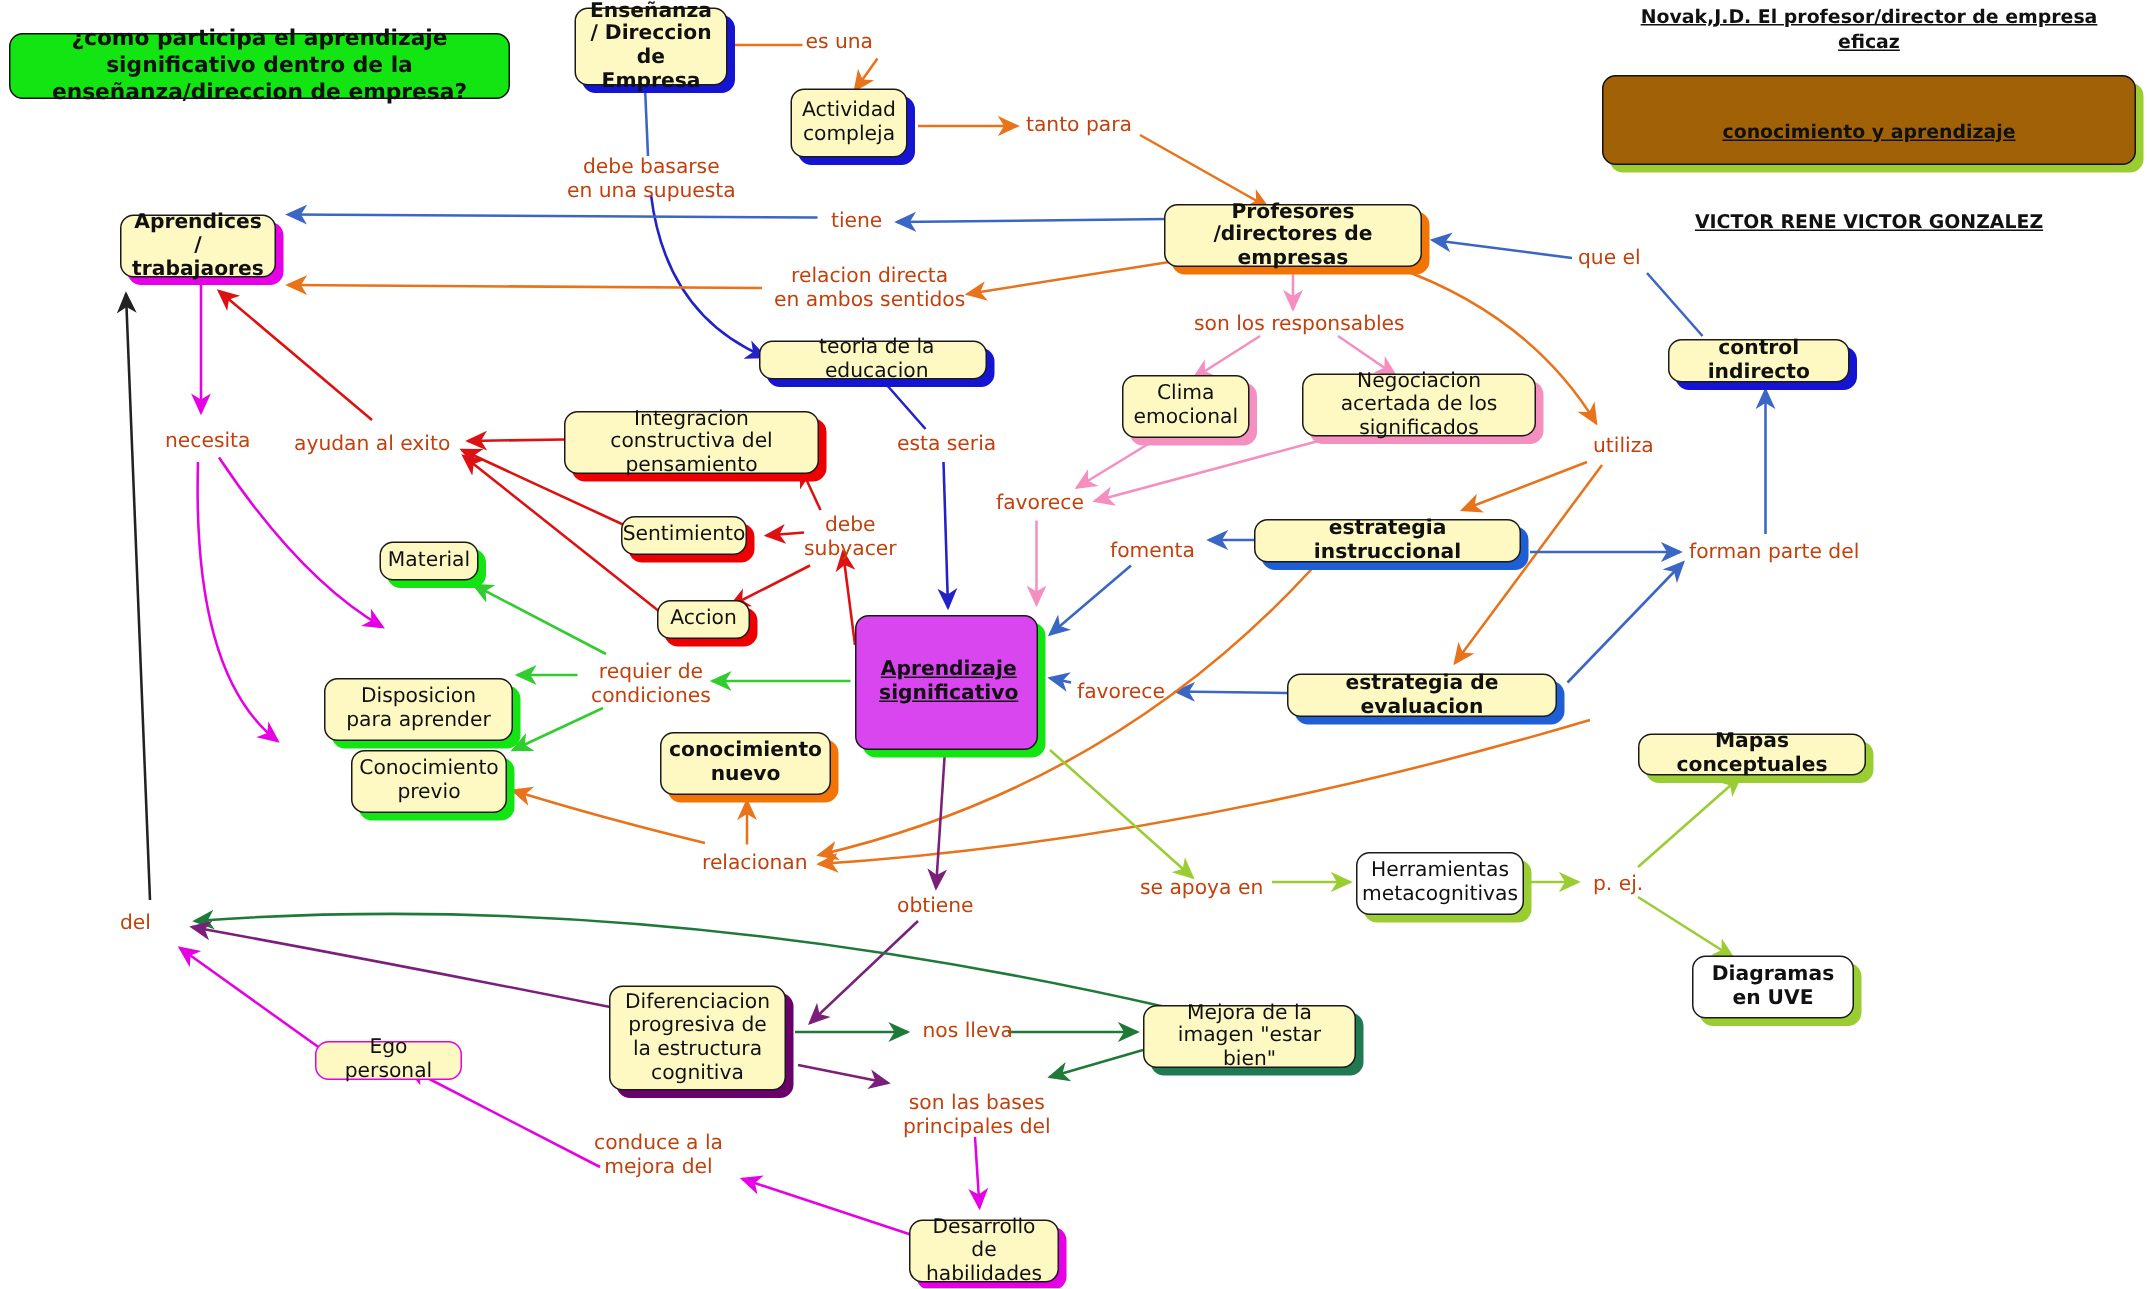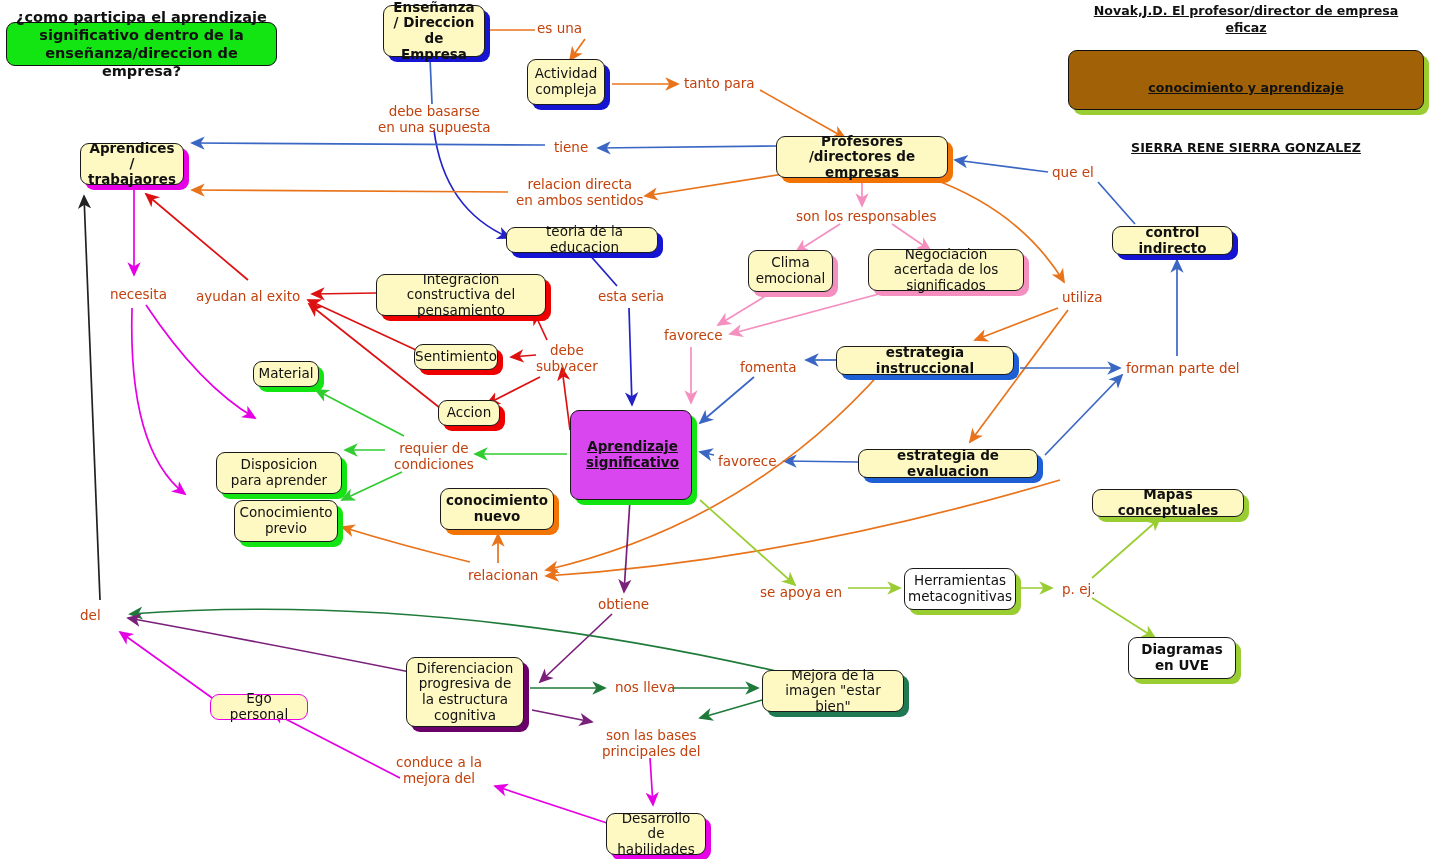--- a/index.html
+++ b/index.html
@@ -165,26 +165,26 @@
       <path d="M410,672 Q260,642 128,618" stroke="#7a1f7a" marker-end="url(#a-purple)"></path>
 
       <path d="M100,600 L84,196" stroke="#222222" marker-end="url(#a-black)"></path>
 
       <path d="M215,700 L120,632" stroke="#e500e5" marker-end="url(#a-magenta)"></path>
       <path d="M400,778 L272,712" stroke="#e500e5" marker-end="url(#a-magenta)"></path>
       <path d="M610,824 L495,786" stroke="#e500e5" marker-end="url(#a-magenta)"></path>
     </g>
   </svg>
 
-  <div class="title-box" style="left:6px;top:22px;width:271px;height:44px;padding:21px 8px;">¿como participa el aprendizaje significativo dentro de la enseñanza/direccion de empresa?</div>
+  <div class="title-box" style="left:6px;top:22px;width:334px;height:44px;padding:21px 8px;">¿como participa el aprendizaje significativo dentro de la enseñanza/direccion de empresa?</div>
 
   <div class="cite-box" style="left:1068px;top:50px;width:356px;height:60px;flex-direction:column;">
     <span>Novak,J.D. El profesor/director de empresa eficaz </span>
     <span>conocimiento y aprendizaje </span>
-    <span>SIERRA RENE SIERRA GONZALEZ </span>
+    <span>VICTOR RENE VICTOR GONZALEZ </span>
   </div>
 
   <div class="node bold sh-blue" style="left:383px;top:5px;width:102px;height:52px;">Enseñanza / Direccion de Empresa</div>
 
   <div class="node sh-blue" style="left:527px;top:59px;width:78px;height:46px;">Actividad compleja</div>
 
   <div class="node bold sh-orange" style="left:776px;top:136px;width:172px;height:42px;">Profesores /directores de empresas</div>
 
   <div class="node bold sh-magenta" style="left:80px;top:143px;width:104px;height:42px;">Aprendices / trabajaores</div>
 

